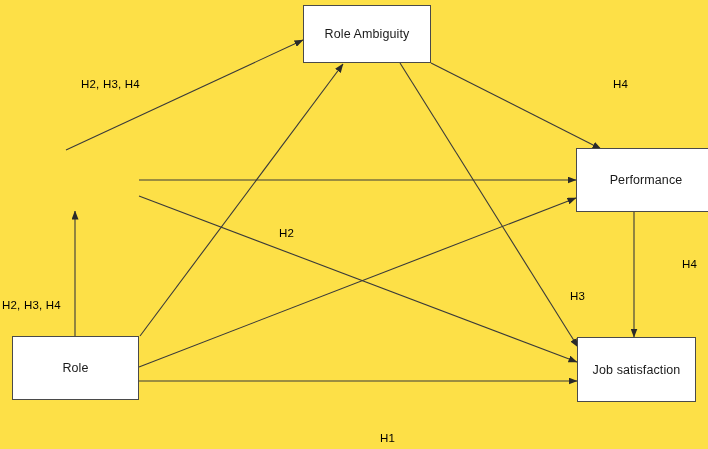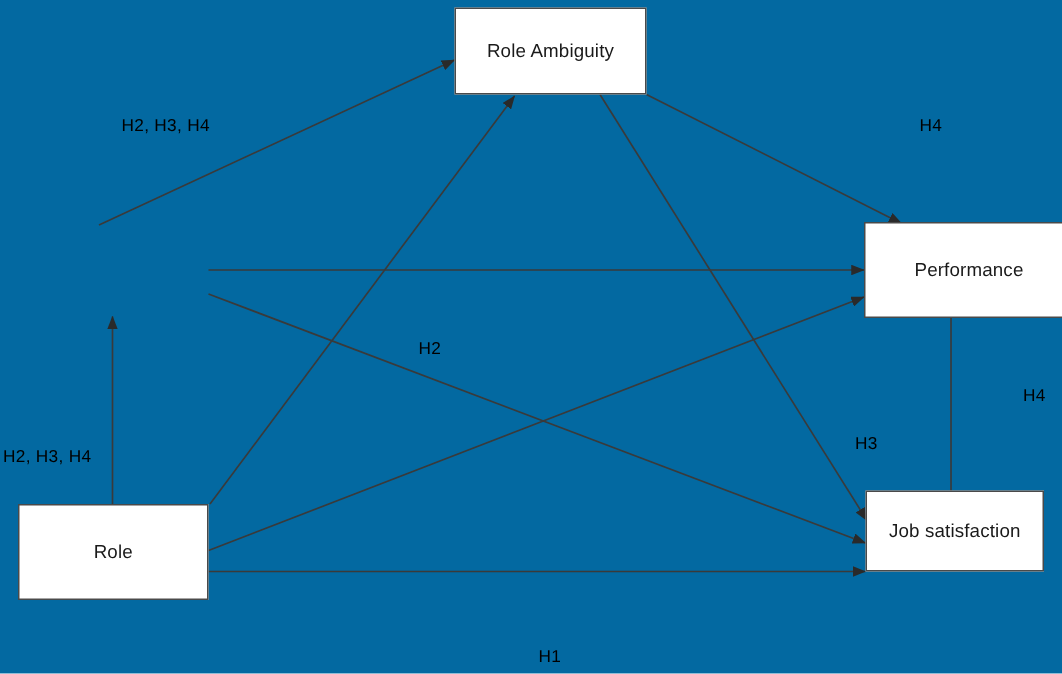--- a/index.html
+++ b/index.html
@@ -7,21 +7,21 @@
     padding: 0;
     background: #ffffff;
   }
   body {
     font-family: "Liberation Sans", sans-serif;
   }
   #canvas {
     position: relative;
     width: 708px;
     height: 449px;
-    background: #0369a1;
+    background: #fde047;
     overflow: hidden;
   }
   #diagram-svg {
     position: absolute;
     left: 0;
     top: 0;
     width: 708px;
     height: 449px;
   }
   .node-box {
@@ -91,31 +91,31 @@
 
 
   <div class="node-box" style="left:576px; top:148px; width:140px; height:64px;">
     <span>Performance</span>
   </div>
 
   <div class="node-box" style="left:12px; top:336px; width:127px; height:64px;justify-content:center;">
     <span>Role</span>
   </div>
 
-  <div class="node-box" style="left:577px; top:327px; width:119px; height:54px;">
+  <div class="node-box" style="left:577px; top:337px; width:119px; height:65px;">
     <span>Job satisfaction</span>
   </div>
 
   <div class="edge-label" style="left:81px; top:78px;">H2, H3, H4</div>
 
   <div class="edge-label" style="left:613px; top:78px;">H4</div>
 
   <div class="edge-label" style="left:279px; top:227px;">H2</div>
 
   <div class="edge-label" style="left:682px; top:258px;">H4</div>
 
   <div class="edge-label" style="left:570px; top:290px;text-align:center;">H3</div>
 
   <div class="edge-label" style="left:2px; top:299px;">H2, H3, H4</div>
 
-  <div class="edge-label" style="left:359px; top:432px;">H1</div>
+  <div class="edge-label" style="left:380px; top:432px;">H1</div>
 
 </div>
 
 </body></html>

